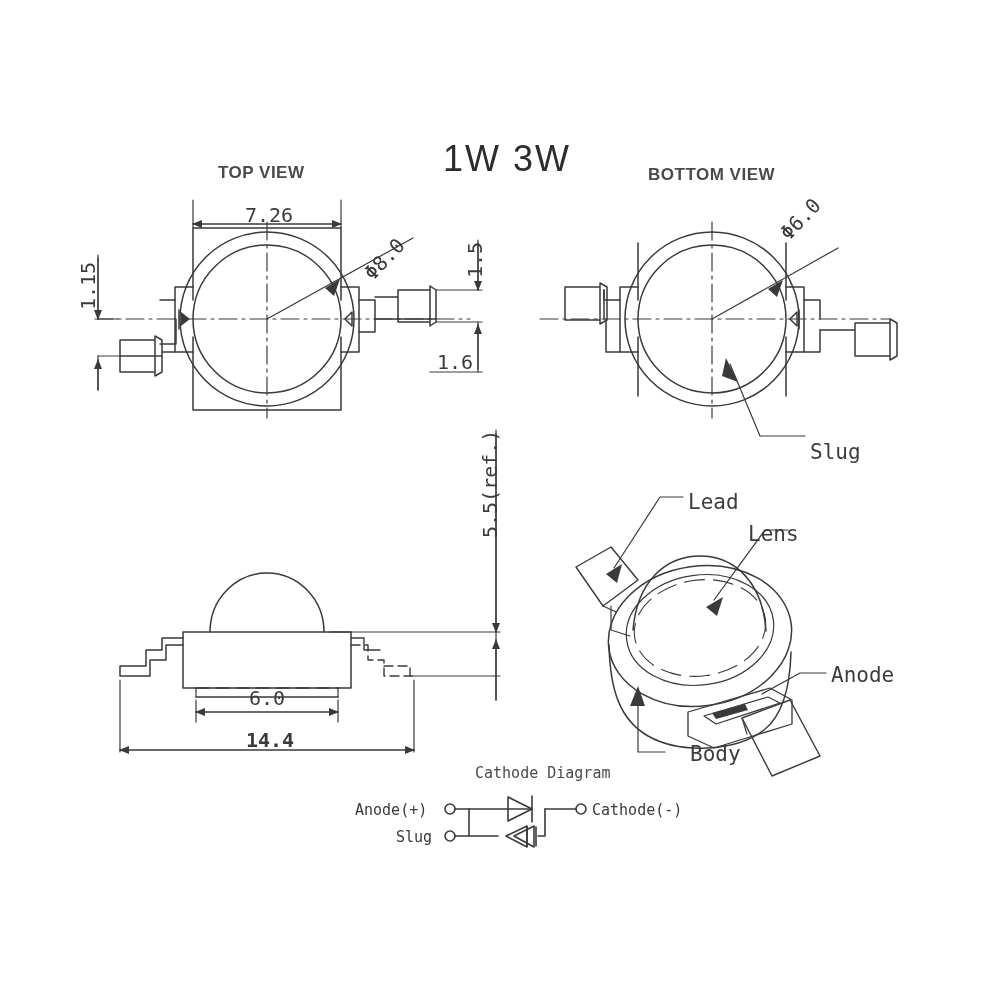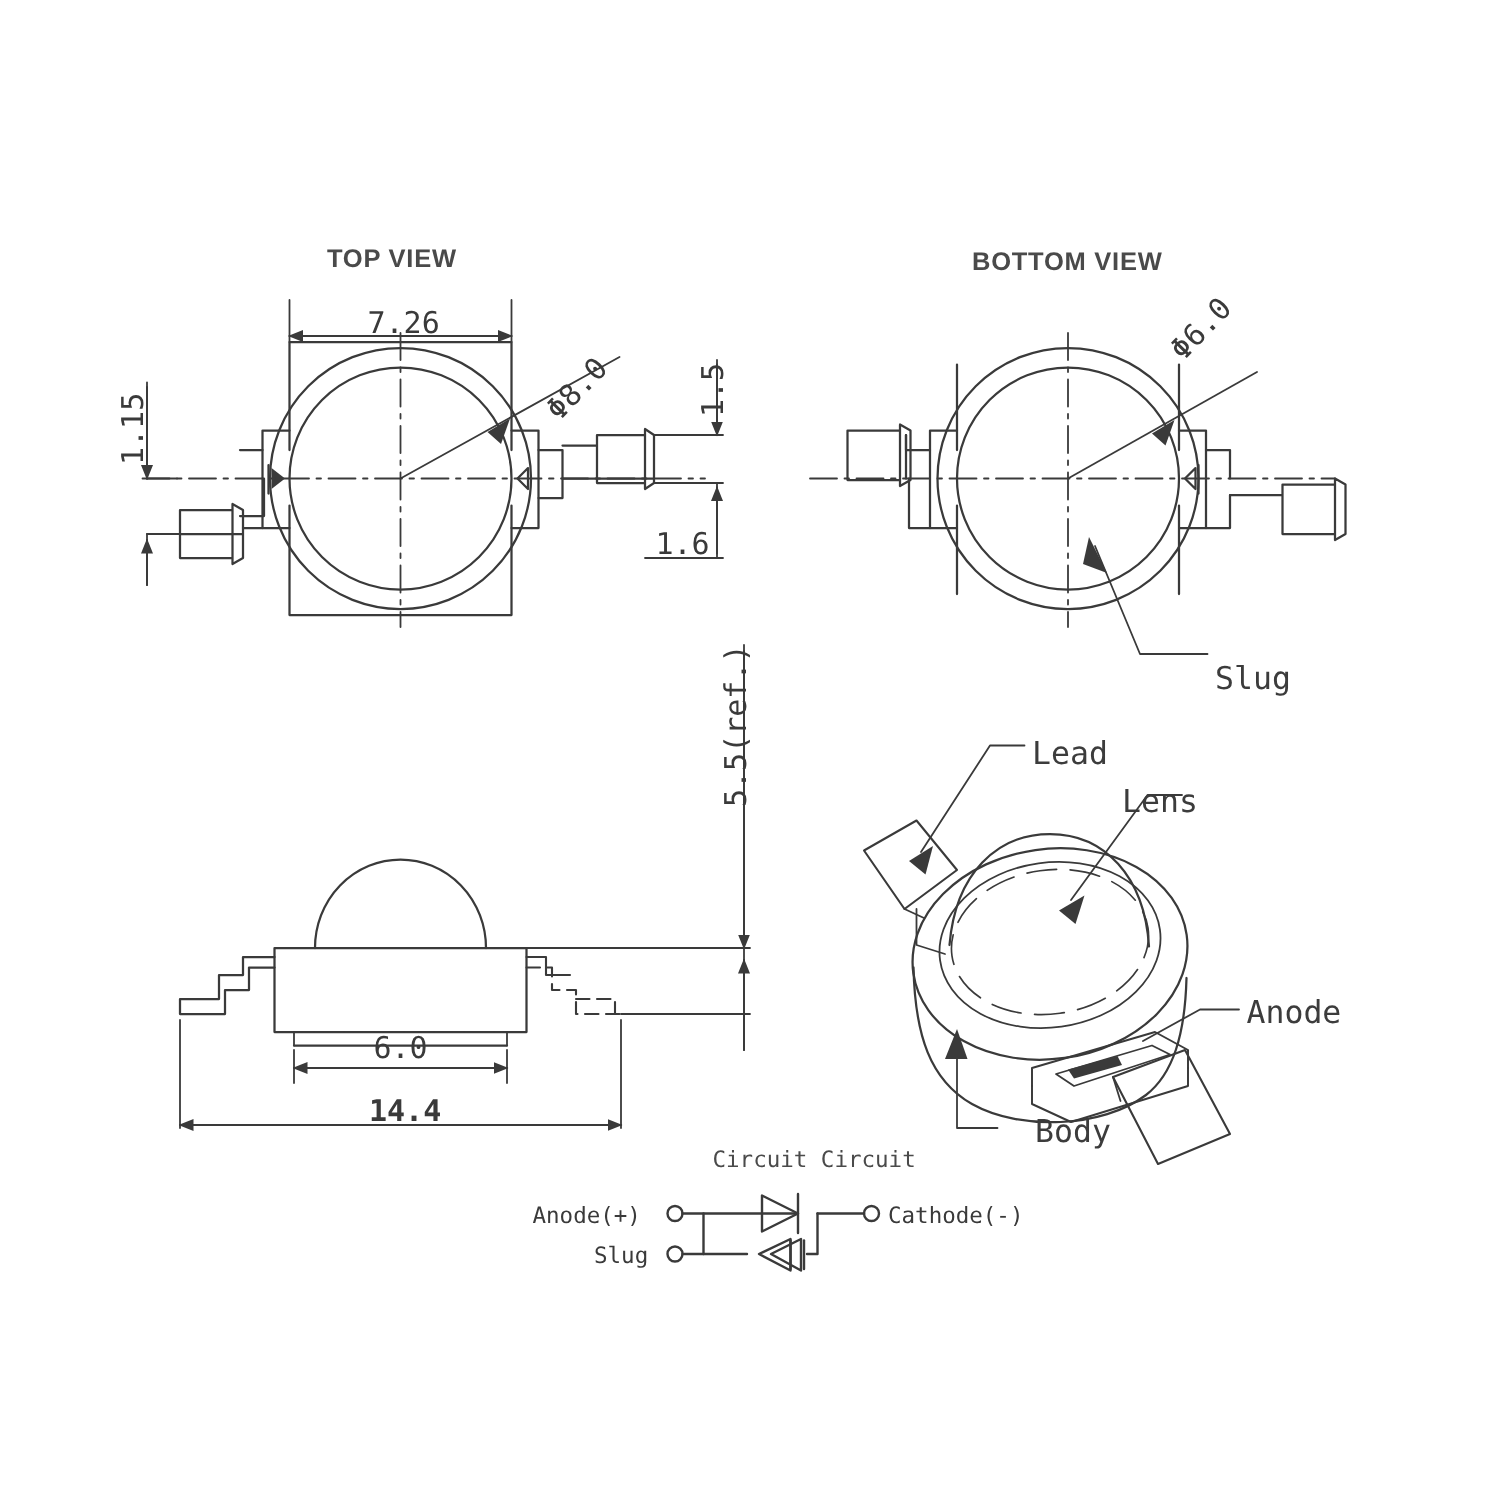--- a/index.html
+++ b/index.html
@@ -16,20 +16,21 @@
   .callout{font-family:"DejaVu Sans Mono",monospace;font-size:21px;color:#3c3c3c;}
   .cdtitle{font-family:"DejaVu Sans Mono",monospace;font-size:15px;color:#4a4a4a;}
   .cdlbl{font-family:"DejaVu Sans Mono",monospace;font-size:15px;color:#3a3a3a;}
   .rot90{transform:rotate(-90deg);transform-origin:left top;}
 </style>
 </head>
 <body>
 
 <div id="stage">
 
+  <div class="lbl bigtitle" style="left:443px;top:138px;">1W  3W</div>
 
   <div class="lbl viewtitle" style="left:218px;top:163px;">TOP VIEW</div>
   <div class="lbl viewtitle" style="left:648px;top:165px;">BOTTOM VIEW</div>
 
   <div class="lbl dim" style="left:245px;top:203px;">7.26</div>
 
   <div class="lbl dim" style="left:359px;top:268px;transform:rotate(-46deg);transform-origin:left top;">Φ8.0</div>
 
   <div class="lbl dim rot90" style="left:76px;top:310px;">1.15</div>
 
@@ -45,21 +46,21 @@
 
   <div class="lbl dim" style="left:249px;top:686px;">6.0</div>
 
   <div class="lbl dim" style="left:246px;top:728px;font-weight:bold;">14.4</div>
 
   <div class="lbl callout" style="left:688px;top:490px;">Lead</div>
   <div class="lbl callout" style="left:748px;top:522px;">Lens</div>
   <div class="lbl callout" style="left:831px;top:663px;">Anode</div>
   <div class="lbl callout" style="left:670px;top:742px;margin-left:20px;">Body</div>
 
-  <div class="lbl cdtitle" style="left:475px;top:764px;">Circuit Circuit</div>
+  <div class="lbl cdtitle" style="left:475px;top:764px;">Cathode Diagram</div>
   <div class="lbl cdlbl" style="left:355px;top:801px;">Anode(+)</div>
   <div class="lbl cdlbl" style="left:396px;top:828px;">Slug</div>
   <div class="lbl cdlbl" style="left:592px;top:801px;">Cathode(-)</div>
 
   <svg width="1000" height="1000" viewBox="0 0 1000 1000" style="position:absolute;left:0;top:0;">
     <defs>
       <marker id="ah" markerWidth="10" markerHeight="8" refX="9" refY="4" orient="auto" markerUnits="userSpaceOnUse">
         <path d="M0,0 L10,4 L0,8 z" fill="#3a3a3a"></path>
       </marker>
       <marker id="ahr" markerWidth="10" markerHeight="8" refX="1" refY="4" orient="auto" markerUnits="userSpaceOnUse">

